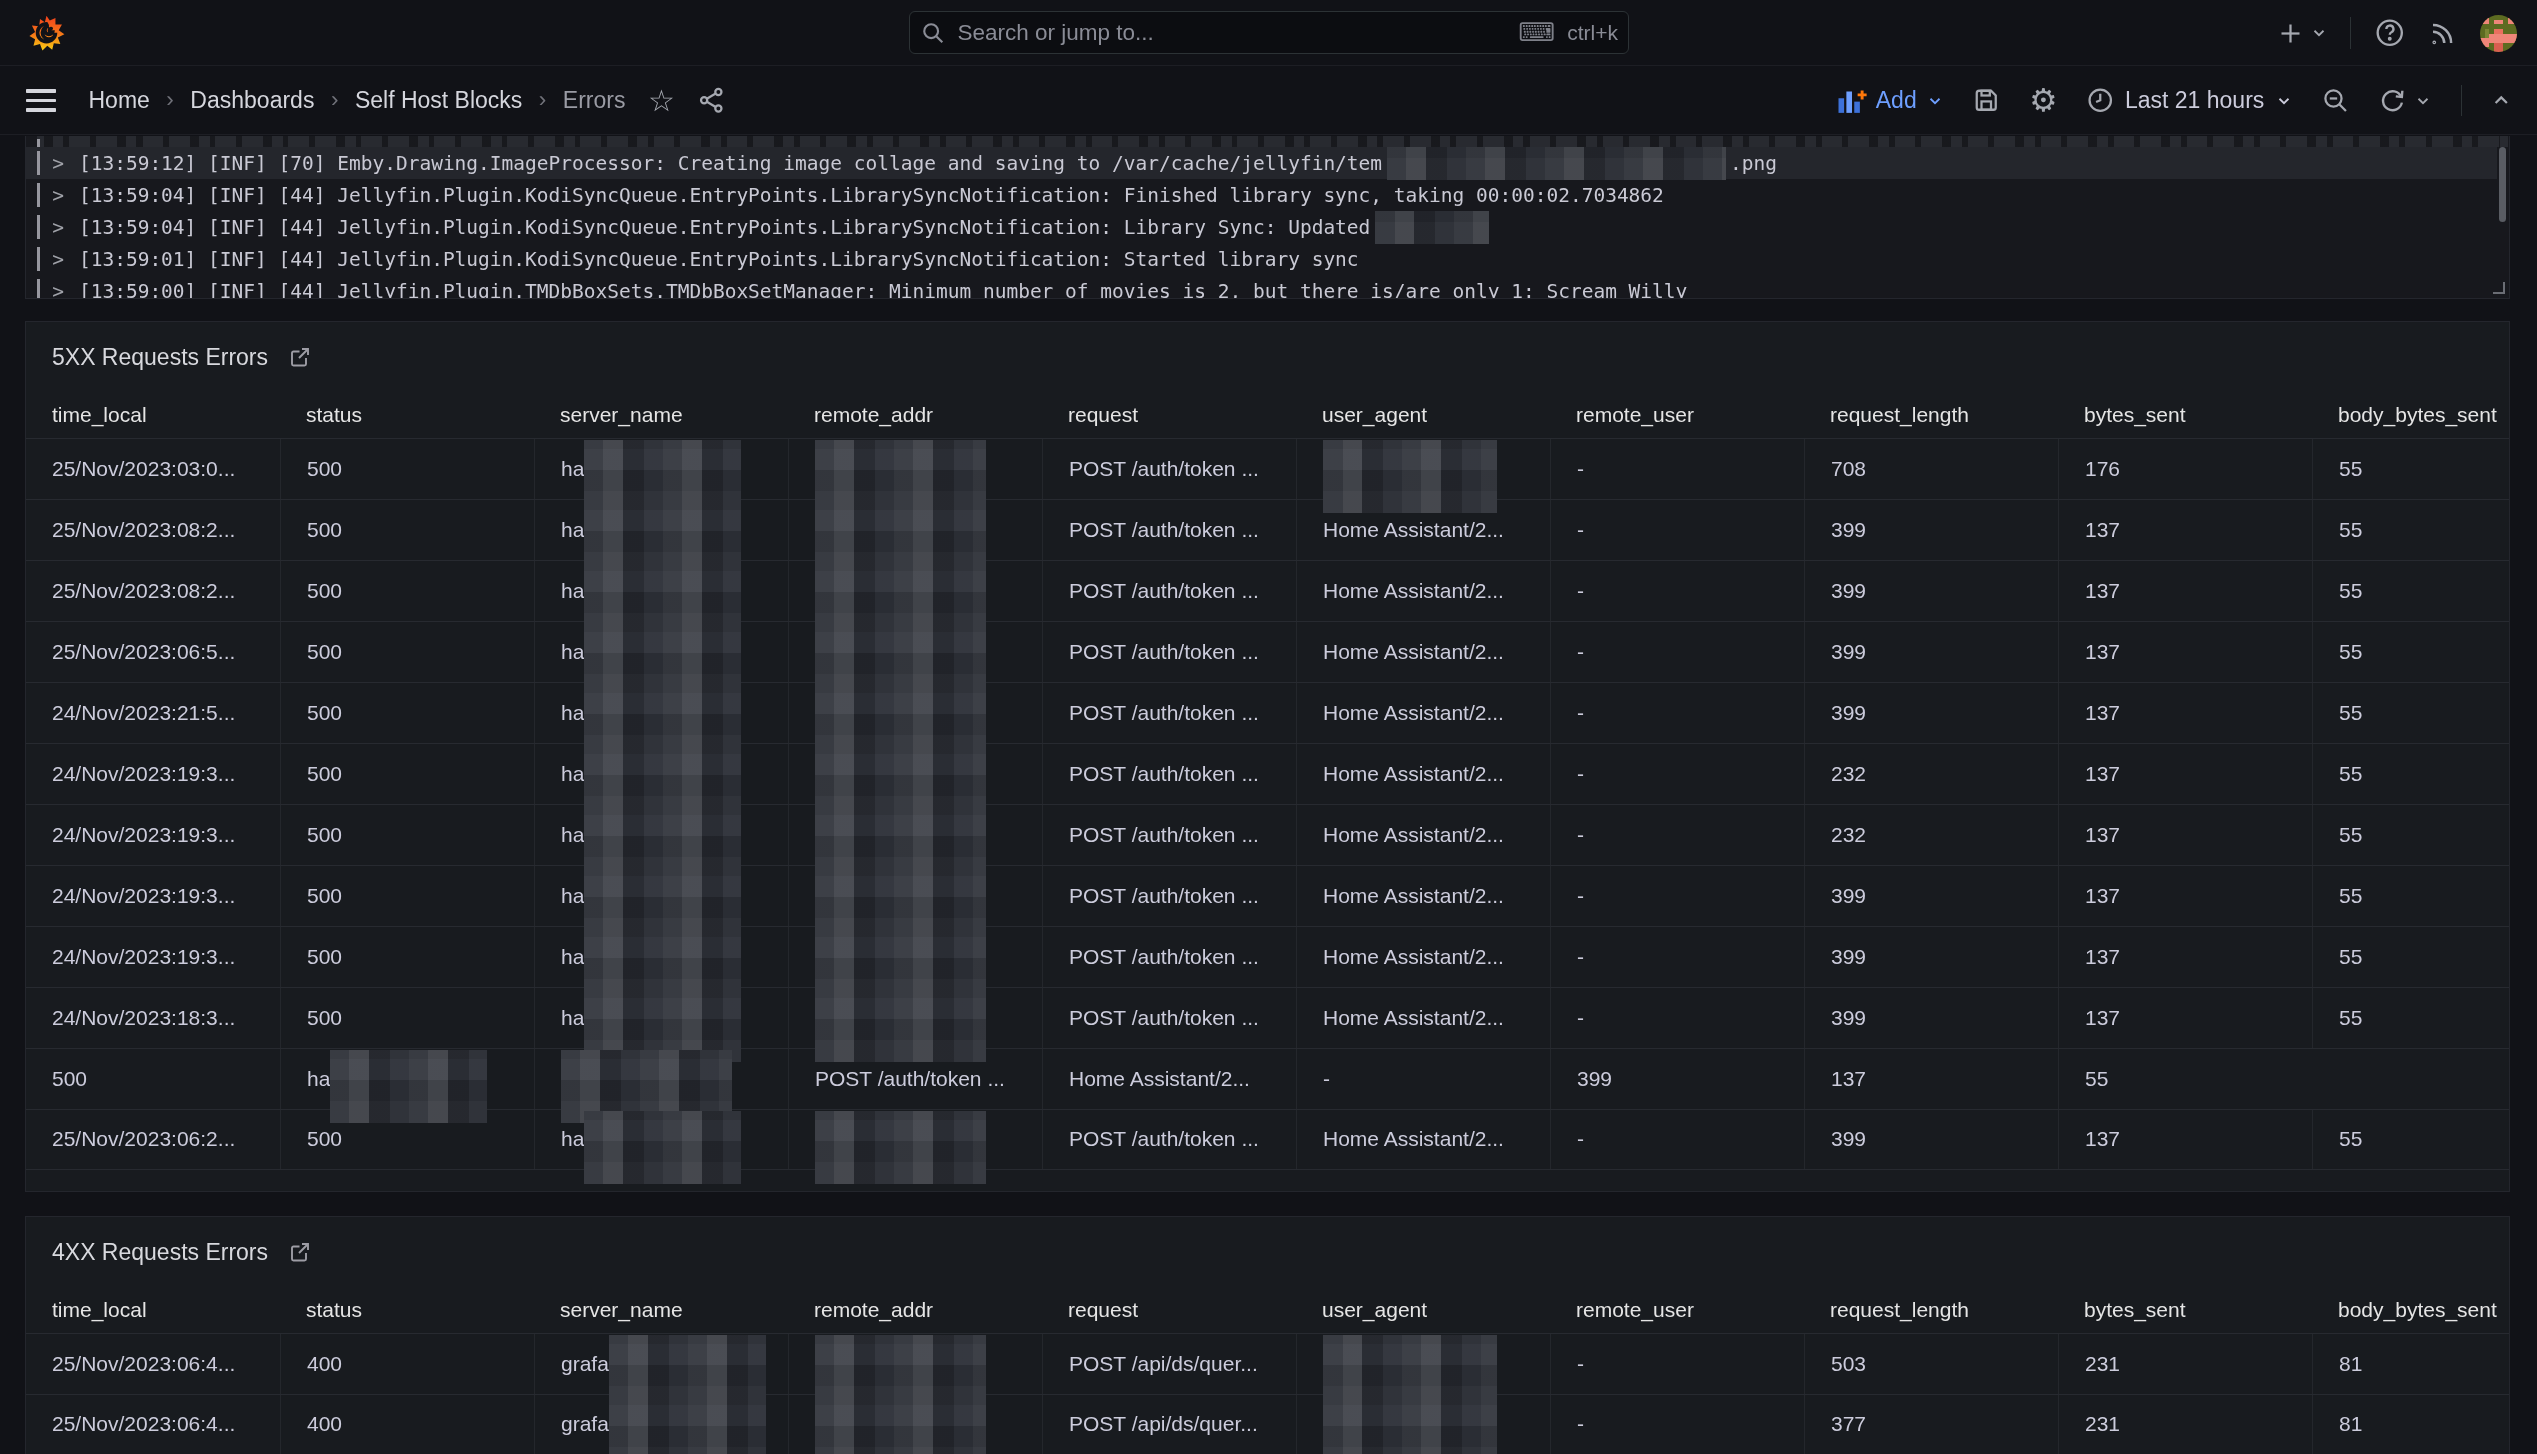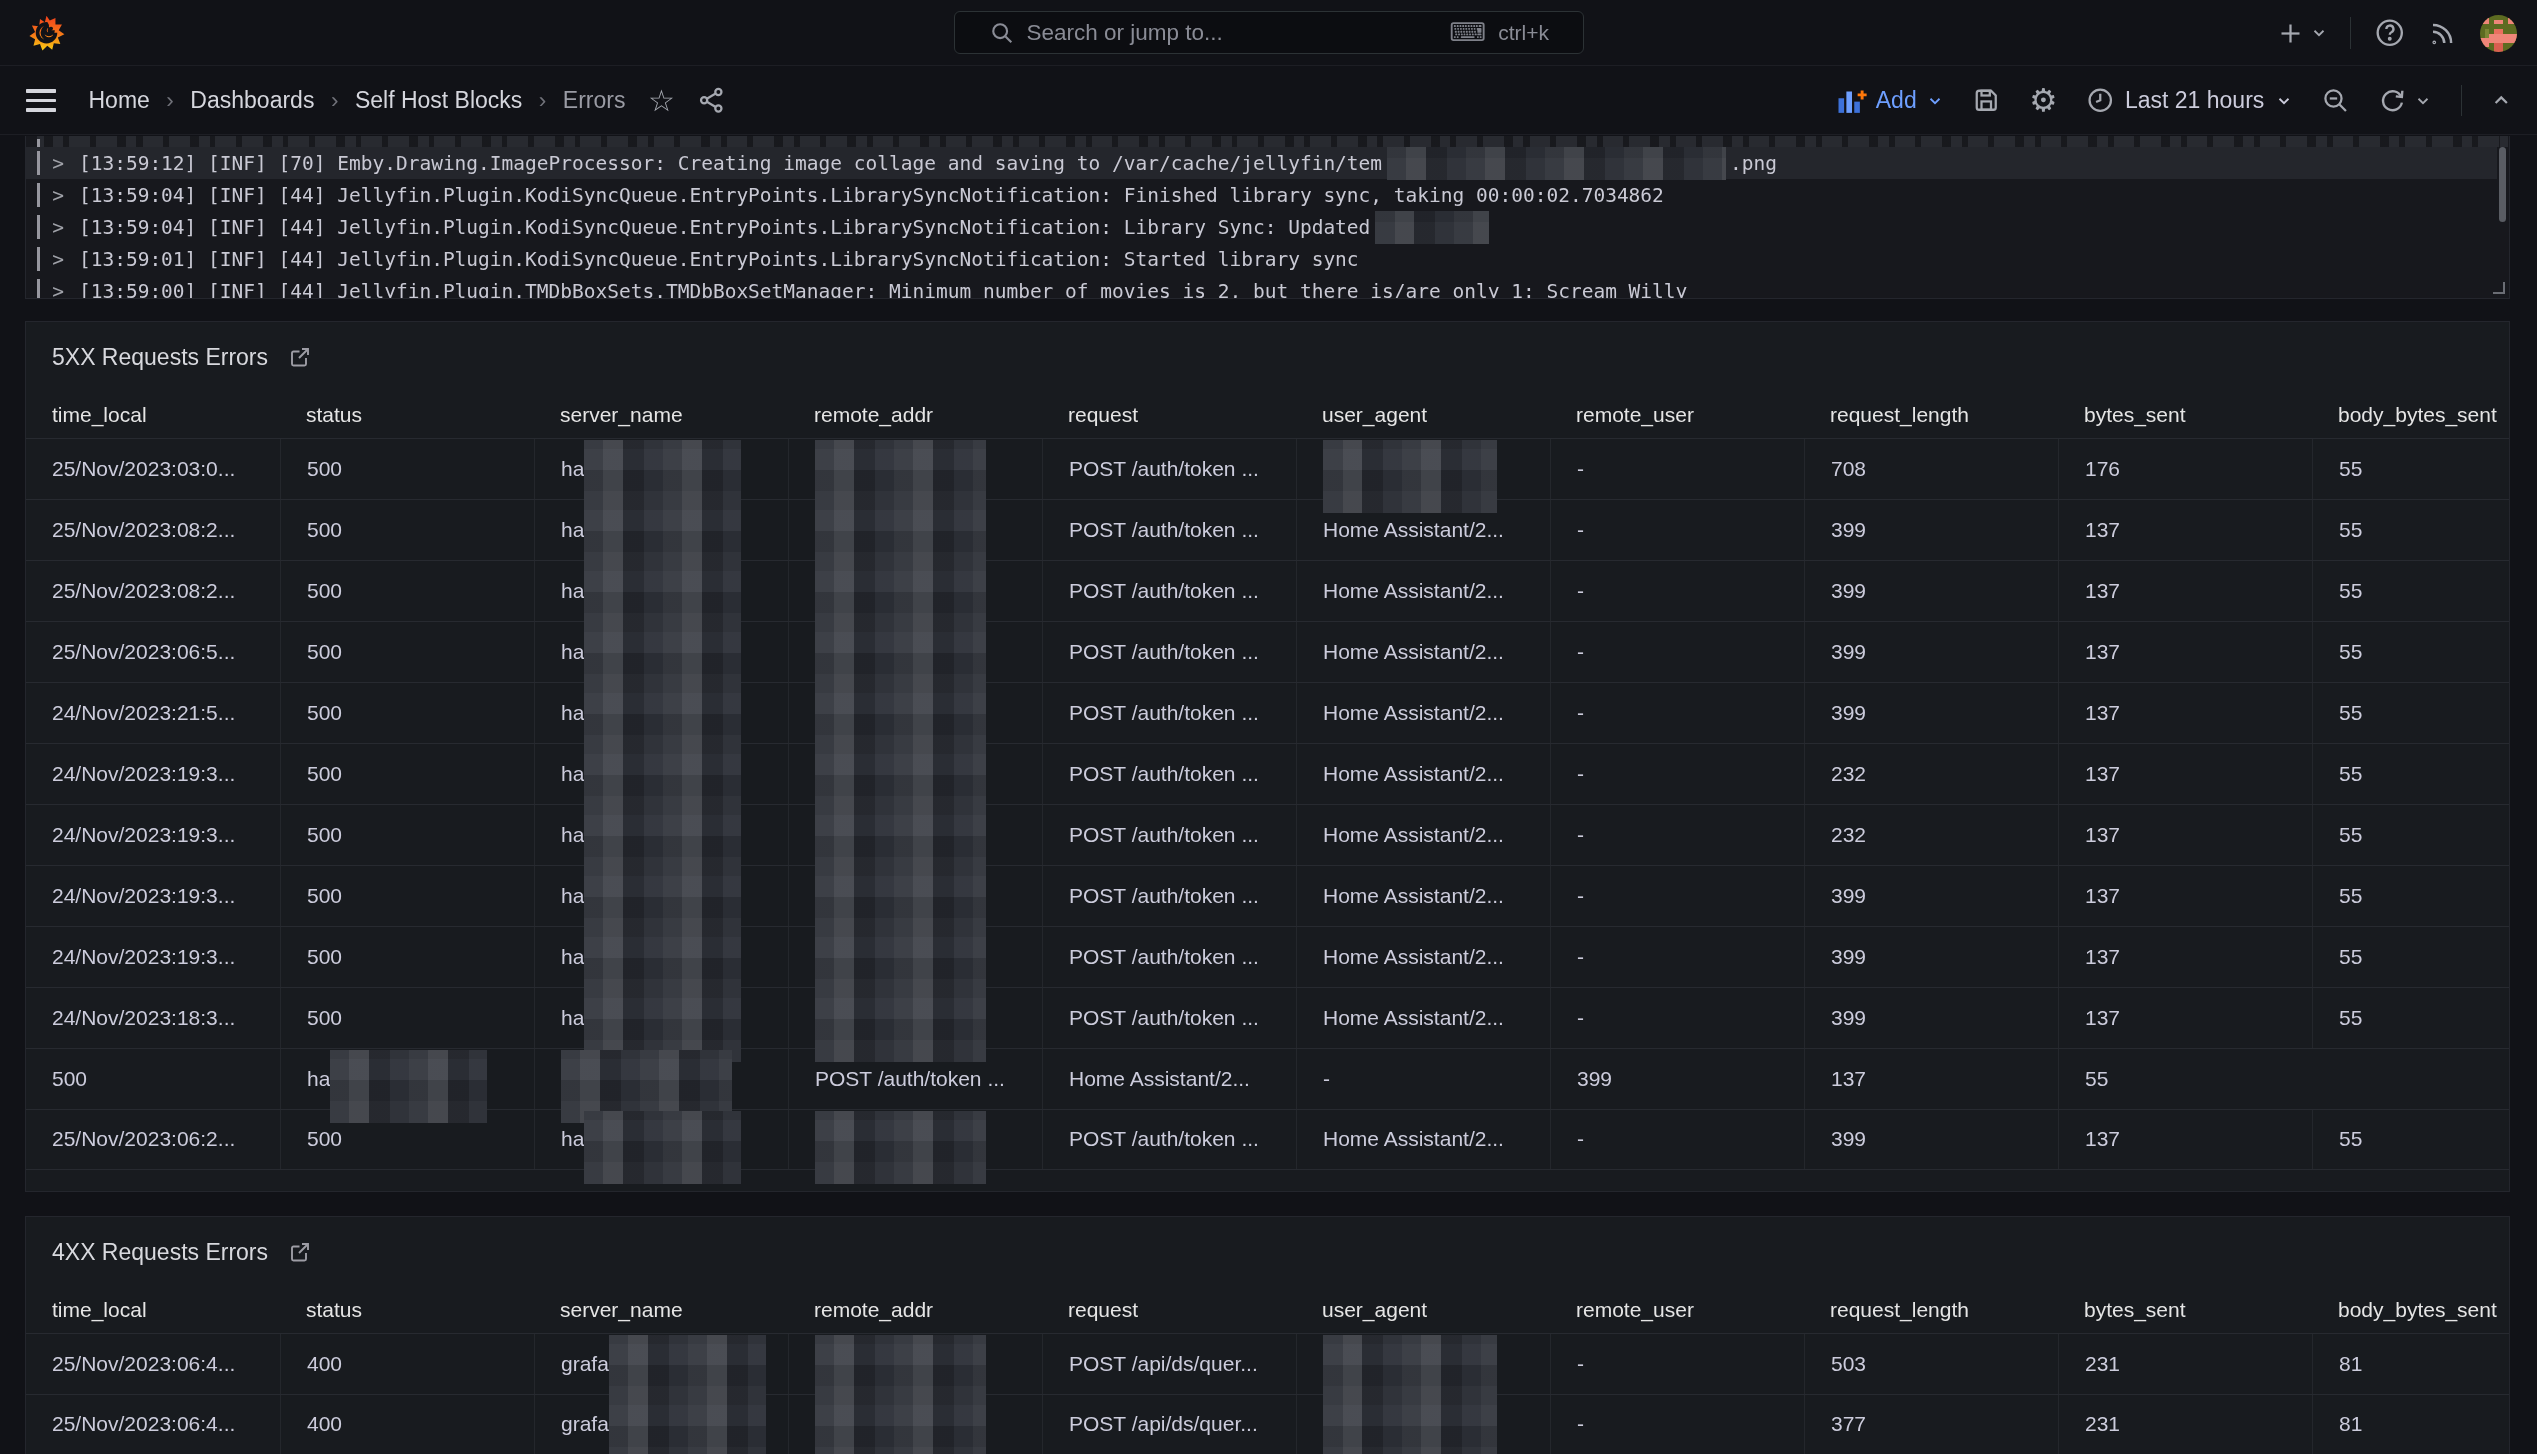--- a/index.html
+++ b/index.html
@@ -5,39 +5,39 @@
   * { margin:0; padding:0; box-sizing:border-box; }
   html,body{ width:2538px; height:1455px; overflow:hidden; background:#111217;
     font-family:"Liberation Sans","DejaVu Sans",sans-serif; color:#ccccdc; }
   body{ position:relative; }
 
   
   .topnav{ position:absolute; left:0; top:0; width:2538px; height:66px;
     background:#111217; border-bottom:0.7px solid #1d1e24; }
   .logo{ position:absolute; left:27px; top:13.5px; width:39px; height:39px; }
   .searchbox{ position:absolute; left:50%; transform:translateX(-50%); top:11.2px;
-    width:630px; height:43px; background:#0c0d11; border:0.7px solid #2c3235;
-    border-radius:6px; display:flex; align-items:center; padding:0 34px; gap:12px; }
+    width:720px; height:43px; background:#0c0d11; border:0.7px solid #2c3235;
+    border-radius:6px; display:flex; align-items:center; padding:0 10px; gap:12px; }
   .searchbox .ph{ color:#8a8c96; font-size:22.5px; flex:1; }
   .searchbox .kbd-glyph{ color:#7e8089; font-size:25.5px; line-height:1; }
   .searchbox .sc{ color:#8a8c96; font-size:21px; }
   .nav-right{ position:absolute; right:21px; top:0; height:66px; display:flex;
     align-items:center; gap:22.5px; }
   .icon-btn{ background:none; border:none; cursor:pointer; display:flex;
     align-items:center; gap:6px; color:#a5a8b0; padding:0; }
   .vdiv{ width:0.7px; height:31.5px; background:#2c3235; }
   .avatar{ width:37px; height:37px; border-radius:50%; overflow:hidden; }
 
   
   .subnav{ position:absolute; left:0; top:67px; width:2538px; height:68px;
     background:#111217; border-bottom:0.7px solid #1d1e24; display:flex;
     align-items:center; padding:0 25.5px; }
   .burger{ width:30px; display:flex; flex-direction:column; gap:6px; margin-right:33px; cursor:pointer;}
   .burger div{ height:3.7px; background:#d5d6dd; border-radius:0.7px; }
-  .bc{ display:flex; align-items:center; gap:16.5px; font-size:23px; }
+  .bc{ display:flex; align-items:flex-start; gap:16.5px; font-size:23px; }
   .bc-item{ color:#d5d6dd; cursor:pointer; }
   .bc-item.current{ color:#9a9ba4; }
   .bc-sep{ color:#707179; font-size:22.5px; }
   .bc-actions{ display:flex; align-items:center; gap:22.5px; margin-left:22.5px; }
   .glyph-icon{ font-family:"DejaVu Sans",sans-serif; color:#a5a8b0; line-height:1; }
   .star-glyph{ font-size:30px; }
   .gear-glyph{ font-size:31.5px; }
   .toolbar{ margin-left:auto; display:flex; align-items:center; gap:28.5px; }
   .add-btn{ display:flex; align-items:center; gap:9px; color:#6e9fff; font-size:23px; cursor:pointer; }
   .time-btn{ display:flex; align-items:center; gap:10.5px; color:#ccccdc; font-size:23px; cursor:pointer; }

